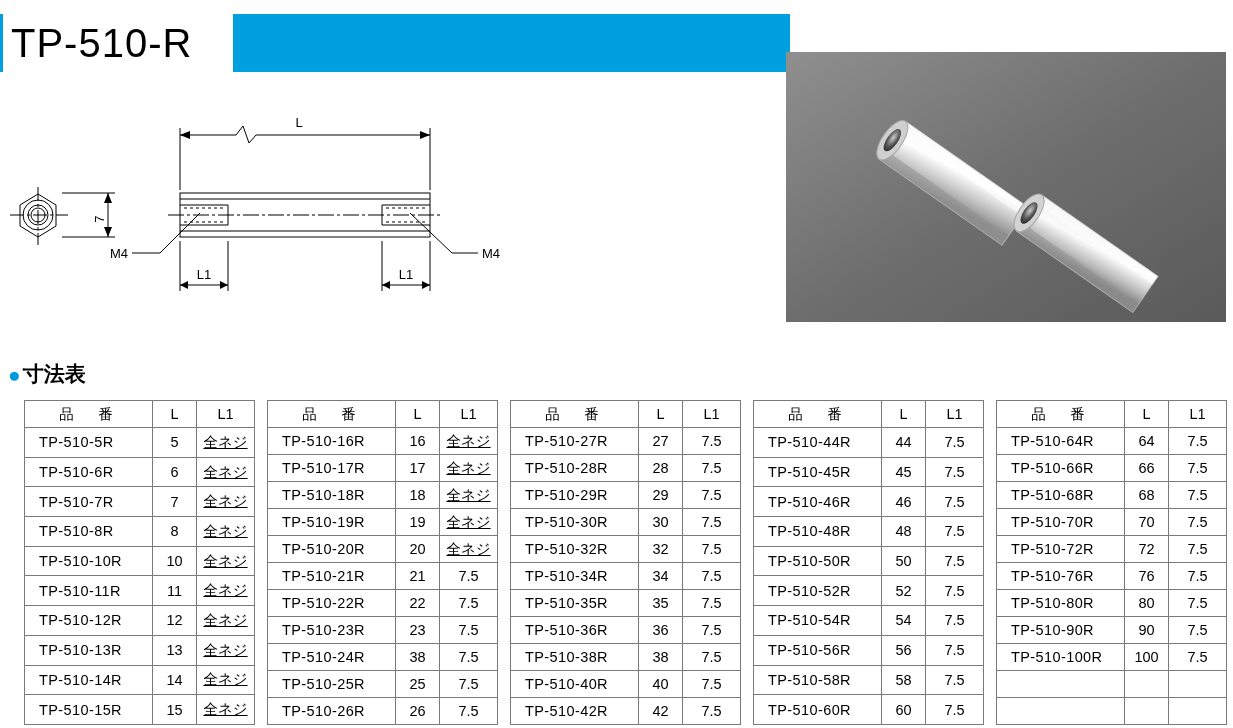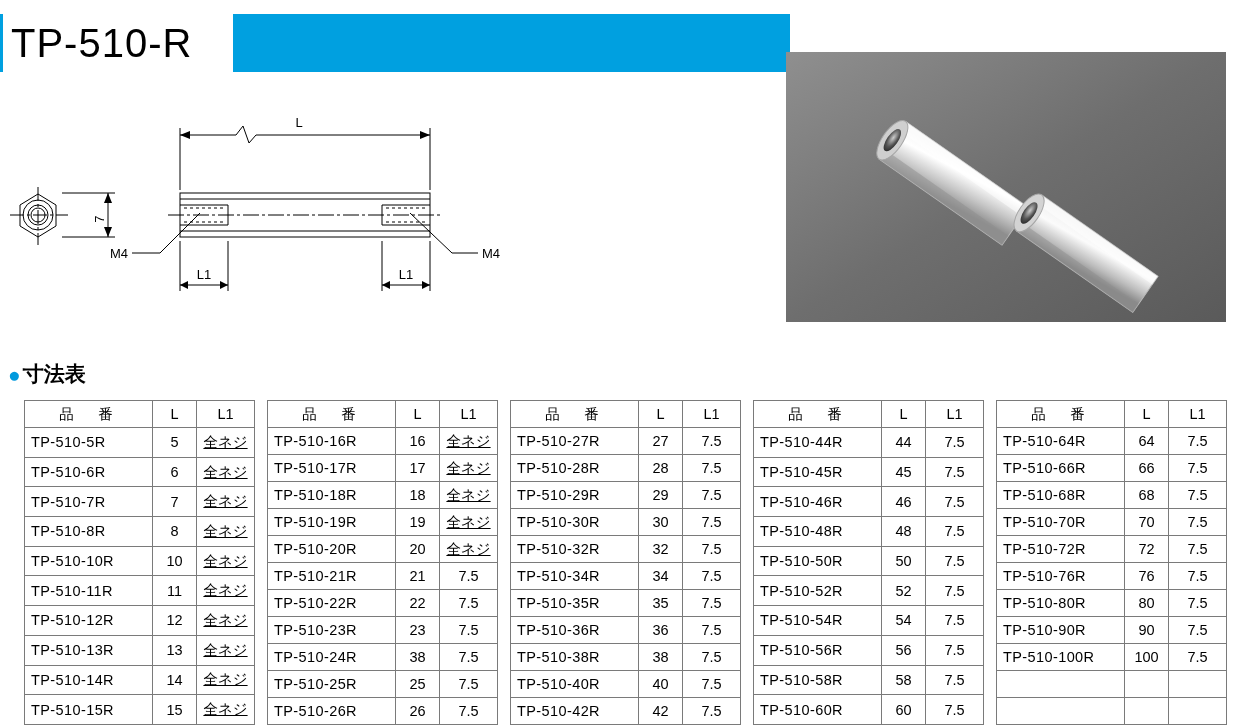--- a/index.html
+++ b/index.html
@@ -104,21 +104,21 @@
     padding: 0 4px;
     text-align: center;
     font-weight: normal;
     box-sizing: border-box;
     white-space: nowrap;
     overflow: hidden;
   }
   table.dim th.c-name, table.dim td.c-name {
     width: 128px;
     text-align: left;
-    padding-left: 6px;
+    padding-left: 14px;
     letter-spacing: 0.4px;
   }
   table.dim th.c-name { text-align: center; letter-spacing: 5px; padding-left: 4px;}
   table.dim th.c-l, table.dim td.c-l { width: 44px; }
   table.dim th.c-l1, table.dim td.c-l1 { width: 58px; }
   table.dim td.empty { height: 27px; }
   .full-thread { letter-spacing: 0px; text-decoration: underline; }
 </style>
 </head>
 <body>

